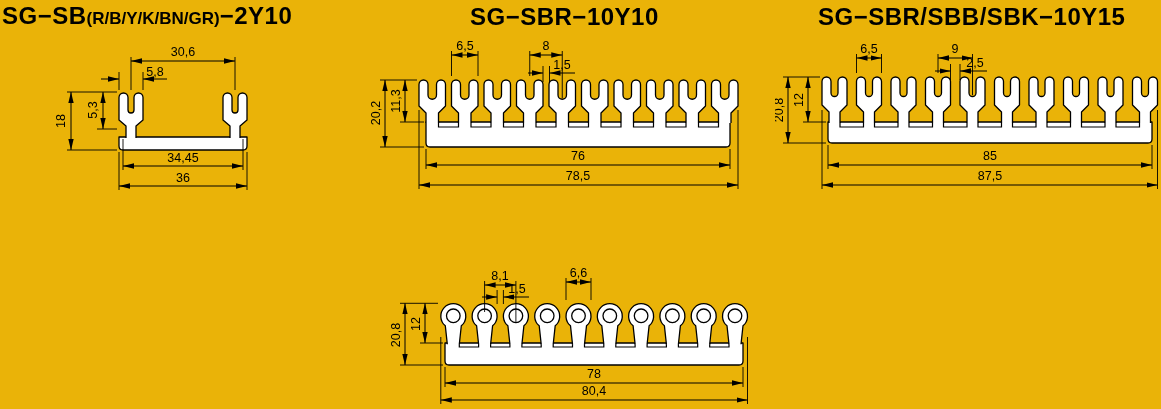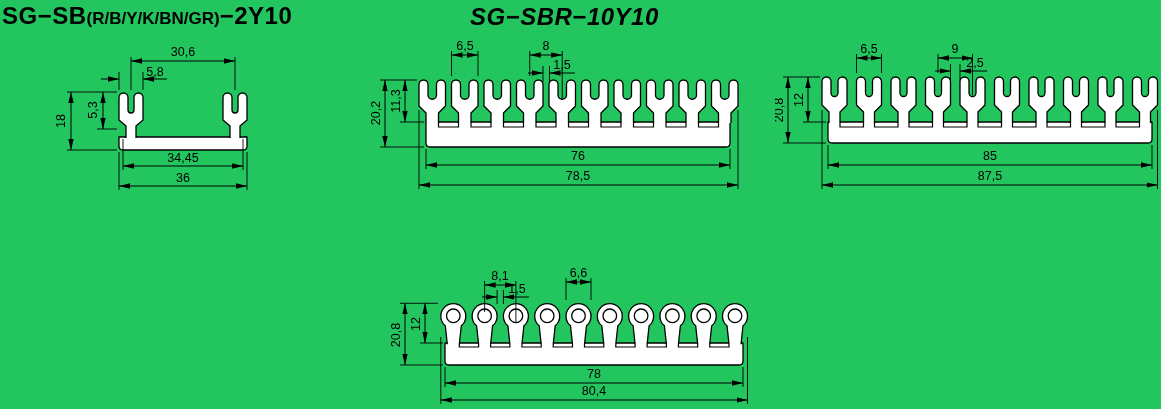--- a/index.html
+++ b/index.html
@@ -1,35 +1,36 @@
 <!DOCTYPE html>
 <html><head>
 <meta charset="utf-8">
 <style>
   html,body{margin:0;padding:0;background:#fff;}
-  #canvas{position:relative;width:1161px;height:409px;background:#22c55e;overflow:hidden;
+  #canvas{position:relative;width:1161px;height:409px;background:#eab308;overflow:hidden;
           font-family:"Liberation Sans","DejaVu Sans",sans-serif;color:#000;}
   .title{position:absolute;font-weight:bold;font-size:24px;letter-spacing:0.5px;white-space:nowrap;color:#000;}
   .title .paren{font-size:17px;letter-spacing:0;}
   .drawing{position:absolute;}
   .part{fill:#ffffff;stroke:#000000;stroke-width:1.3;stroke-linejoin:round;}
   .step{fill:none;stroke:#000000;stroke-width:1.2;}
   .hole{fill:#ffffff;stroke:#000000;stroke-width:1.3;}
   .dim{stroke:#000000;stroke-width:1;fill:none;}
   .ext{stroke:#000000;stroke-width:0.9;fill:none;}
   .dtxt{font-family:"Liberation Sans","DejaVu Sans",sans-serif;font-size:12.5px;fill:#000;}
   .mid{text-anchor:middle;}
 </style>
 </head>
 <body>
 
 <div id="canvas">
 
   <div class="title" style="left:2px;top:2px;"><span>SG−SB</span><span class="paren">(R/B/Y/K/BN/GR)</span><span>−2Y10</span></div>
-  <div class="title" style="left:470px;top:3px;font-style:italic;">SG−SBR−10Y10</div>
+  <div class="title" style="left:470px;top:3px;">SG−SBR−10Y10</div>
+  <div class="title" style="left:818px;top:3px;">SG−SBR/SBB/SBK−10Y15</div>
 
   <svg class="drawing" style="left:55px;top:40px;" width="230" height="162" viewBox="0 0 230 162">
     <defs>
       <marker id="m1" viewBox="0 0 11 7" refX="11" refY="3.5" markerWidth="11" markerHeight="7" markerUnits="userSpaceOnUse" orient="auto-start-reverse">
         <path d="M0,0.8 L11,3.5 L0,6.2 Z" fill="#000"></path>
       </marker>
       <path id="f1" class="part" d="M7,45 V33 L0,27 V4.5 A4.5 4.5 0 0 1 9,4.5 V17 A3 3 0 0 0 15,17 V4.5 A4.5 4.5 0 0 1 24,4.5 V27 L17,33 V45"></path>
     </defs>
     <g>
       <path class="part" d="M64,97 H192 V106 Q192,110 188,110 H68 Q64,110 64,106 Z"></path>

